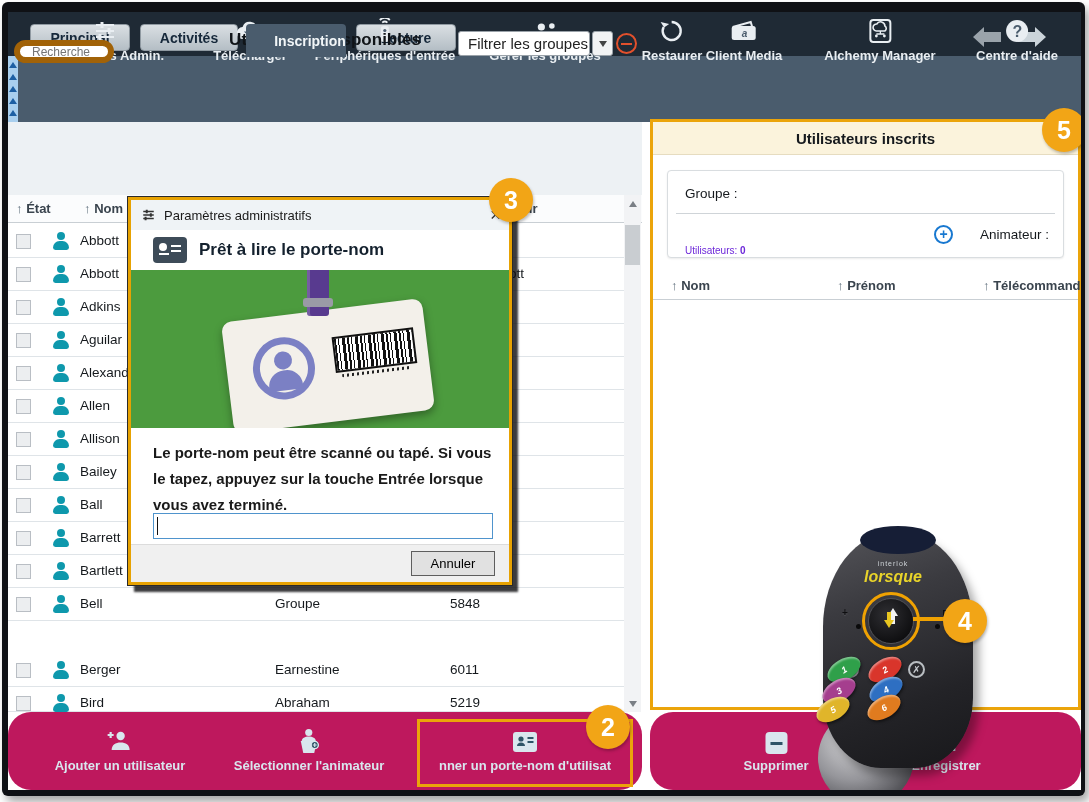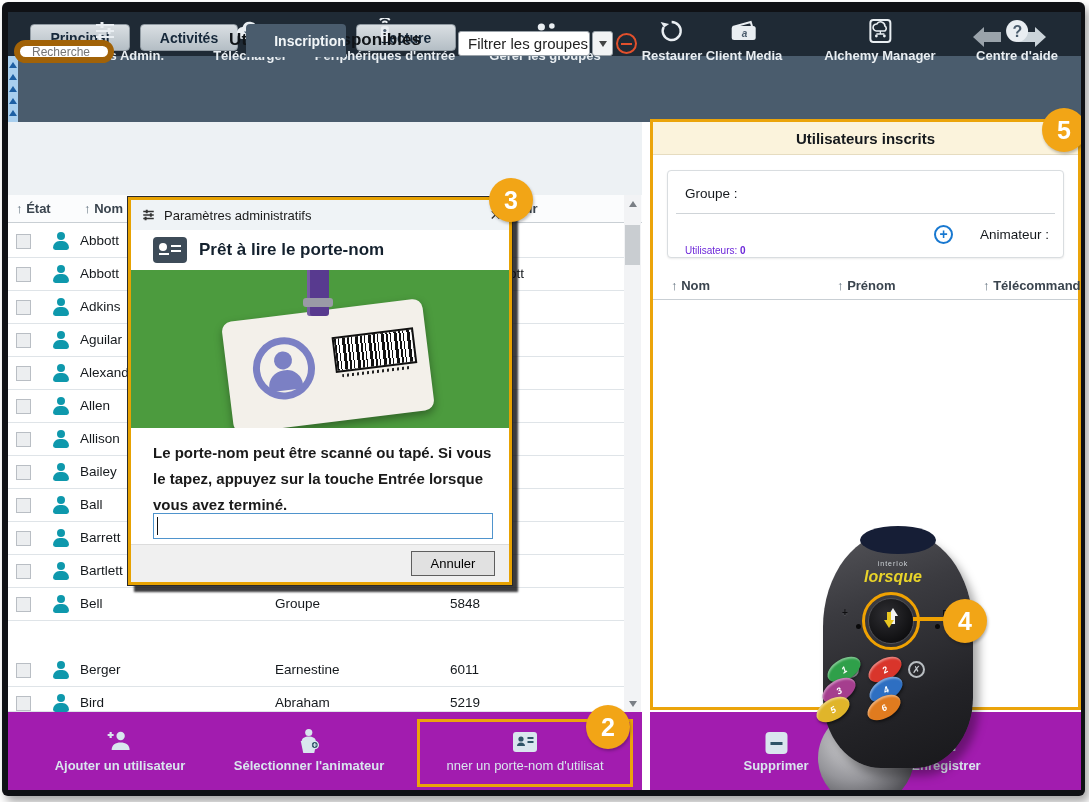--- a/index.html
+++ b/index.html
@@ -86,27 +86,27 @@
   .rp-card { position:absolute; left:14px; top:48px; width:397px; height:88px; background:#fff; border:1px solid #D9DDE0; border-radius:4px; box-shadow:0 1px 2px rgba(0,0,0,.08); }
   .rp-card .g { position:absolute; left:17px; top:15px; font-size:13.5px; color:#15191D; }
   .rp-card .dv { position:absolute; left:8px; right:8px; top:42px; height:1px; background:#CFD4D8; }
   .rp-card .u { position:absolute; left:17px; top:74px; font-size:10px; color:#6d28d9; }
   .rp-card .u b { font-weight:bold; }
   .pluscirc { position:absolute; right:110px; top:54px; width:19px; height:19px; border:2px solid #1878D0; border-radius:50%; color:#1878D0; font-size:14px; font-weight:bold; text-align:center; line-height:15px; }
   .rp-card .an { position:absolute; right:14px; top:56px; font-size:13.5px; color:#15191D; }
   .rp-cols { position:absolute; left:0; top:150px; width:100%; height:28px; border-bottom:1px solid #C9CFD4; font-size:13px; font-weight:bold; color:#3A444E; }
 
   
-  .bbar { position:absolute; top:700px; height:78px; background:#a21caf; }
+  .bbar { position:absolute; top:700px; height:78px; background:#be185d;border-radius:23px; }
   .bbtn { position:absolute; transform:translateX(-50%); text-align:center; color:#D9E6EE; }
   .bbtn .bic { height:30px; display:flex; align-items:flex-end; justify-content:center; }
   .bbtn .blb { font-size:13px; font-weight:bold; white-space:nowrap; margin-top:4px; }
   .hibox { position:absolute; left:409px; top:7px; width:216px; height:68px; border:3px solid #EBA40A; overflow:hidden; text-align:center; color:#D9E6EE; }
   .hibox .bic { height:32px; display:flex; align-items:flex-end; justify-content:center; }
-  .hibox .blb { font-size:13px; font-weight:normal; white-space:nowrap; margin-top:4px; }
+  .hibox .blb { font-size:13px; font-weight:bold; white-space:nowrap; margin-top:4px; }
   .minus-sq { width:22px; height:22px; background:#D9E6EE; border-radius:4px; position:relative; }
   .minus-sq::after { content:""; position:absolute; left:5px; top:10px; width:12px; height:3px; background:#2E5467; }
 
   
   .callout { position:absolute; width:44px; height:44px; border-radius:50%; background:#F2A516; color:#fff; font-size:25px; font-weight:bold; display:flex; align-items:center; justify-content:center; z-index:40; box-shadow:1px 2px 3px rgba(0,0,0,.25); }
   .c4line { position:absolute; left:905px; top:605px; width:34px; height:4px; background:#F0A202; z-index:39; }
 
   
   .remote { position:absolute; left:790px; top:511px; width:190px; height:267px; z-index:25; }
   .r-knob { position:absolute; left:20px; top:187px; width:96px; height:96px; border-radius:50%; background:radial-gradient(circle at 35% 30%, #D9D9DB, #95959A 45%, #55555A 75%, #35353A); z-index:1; }

